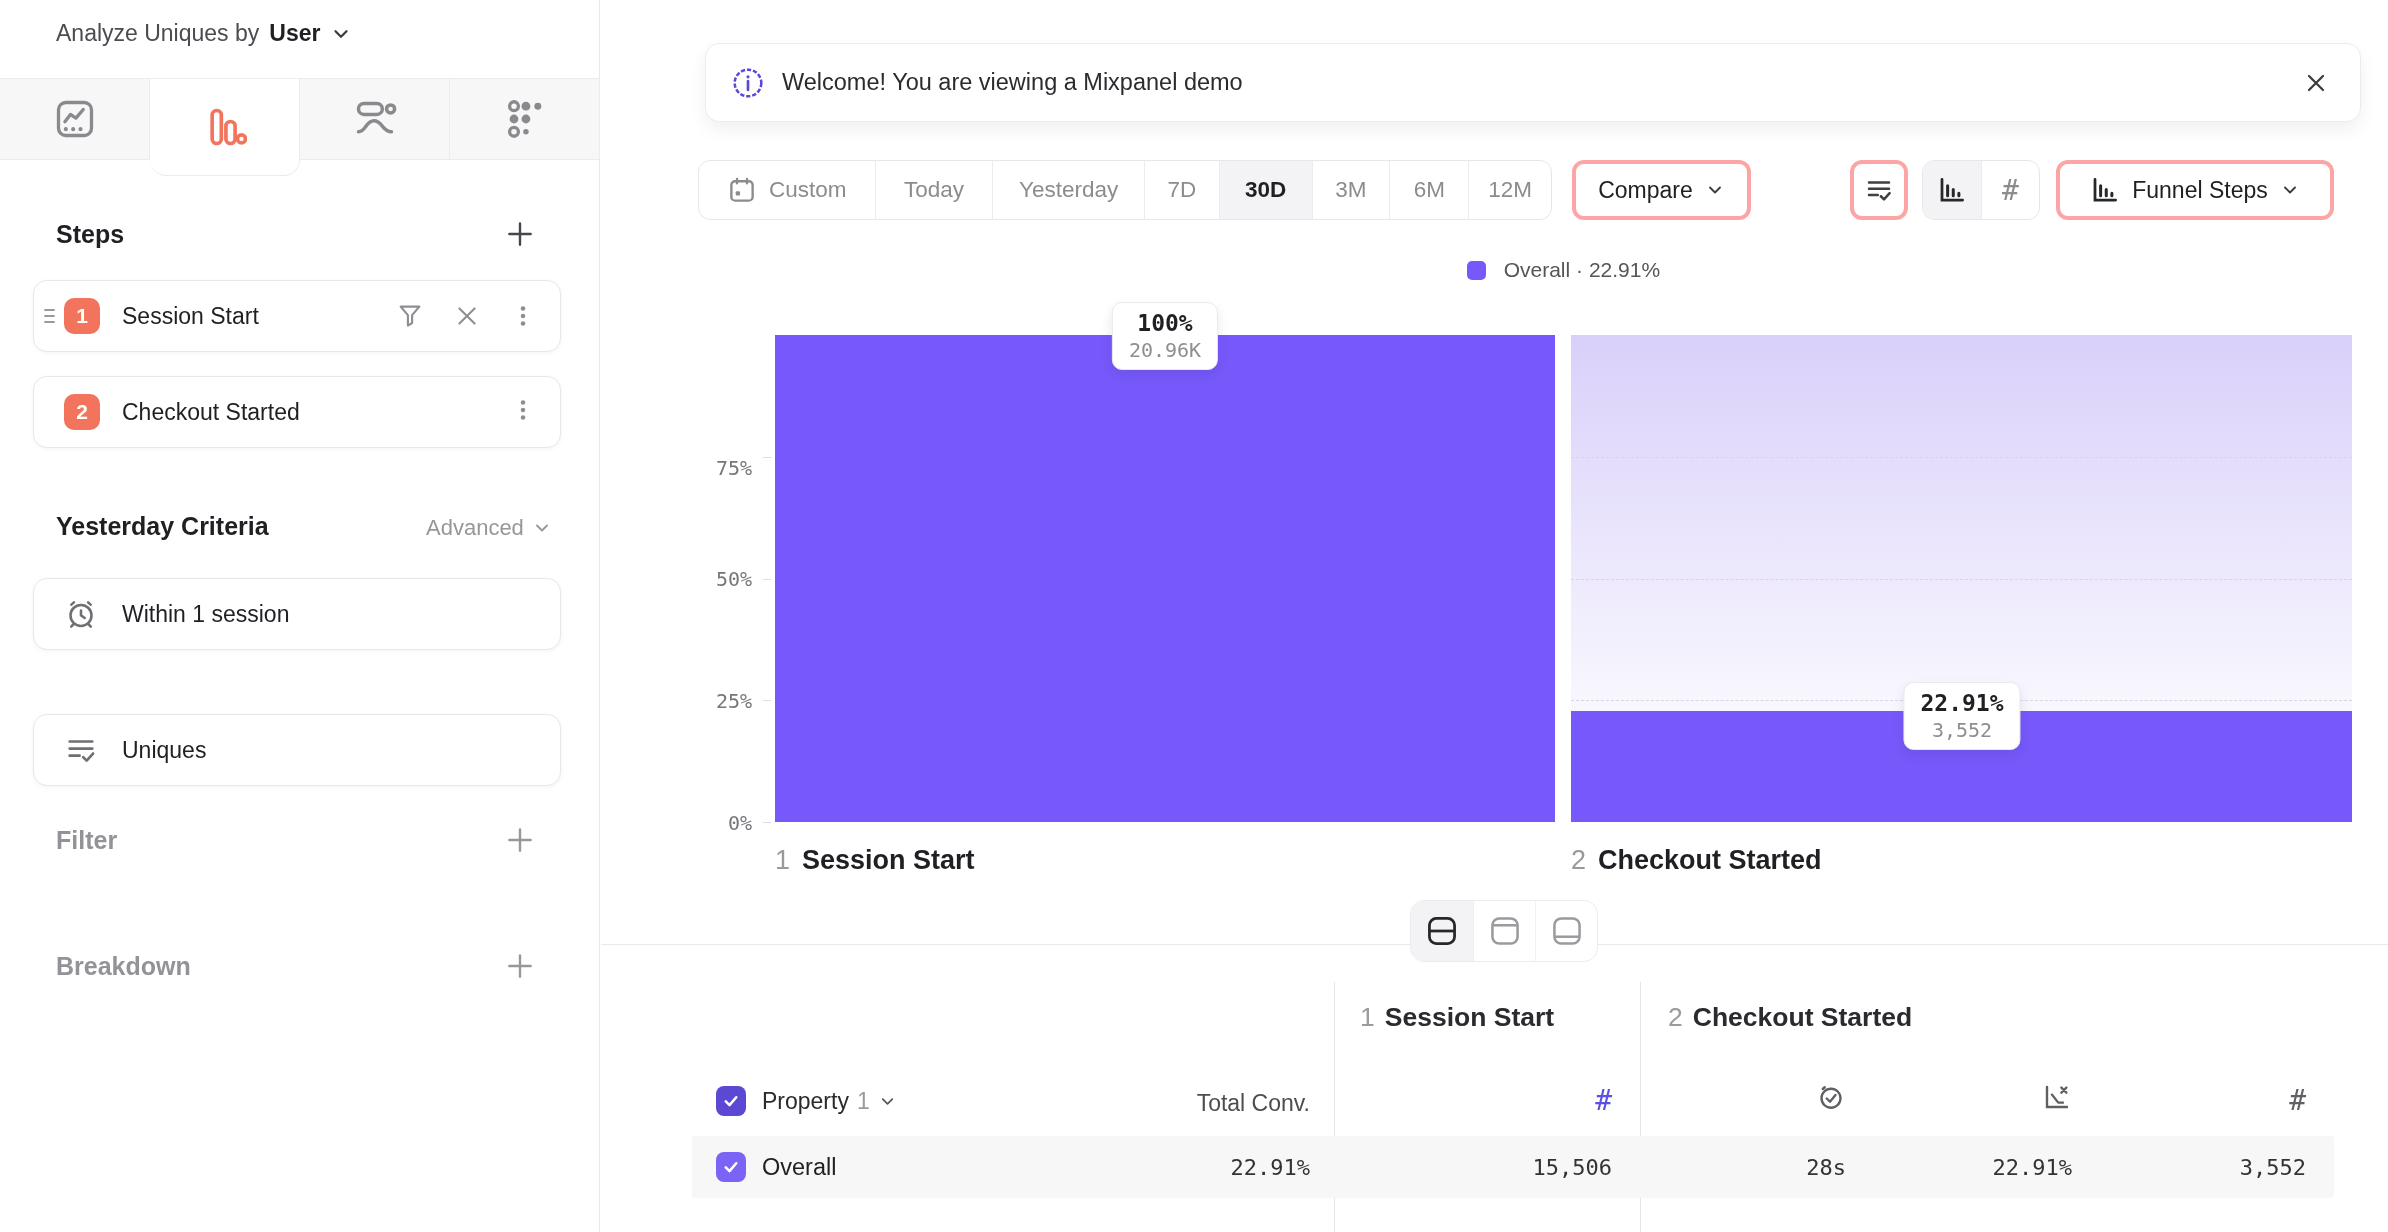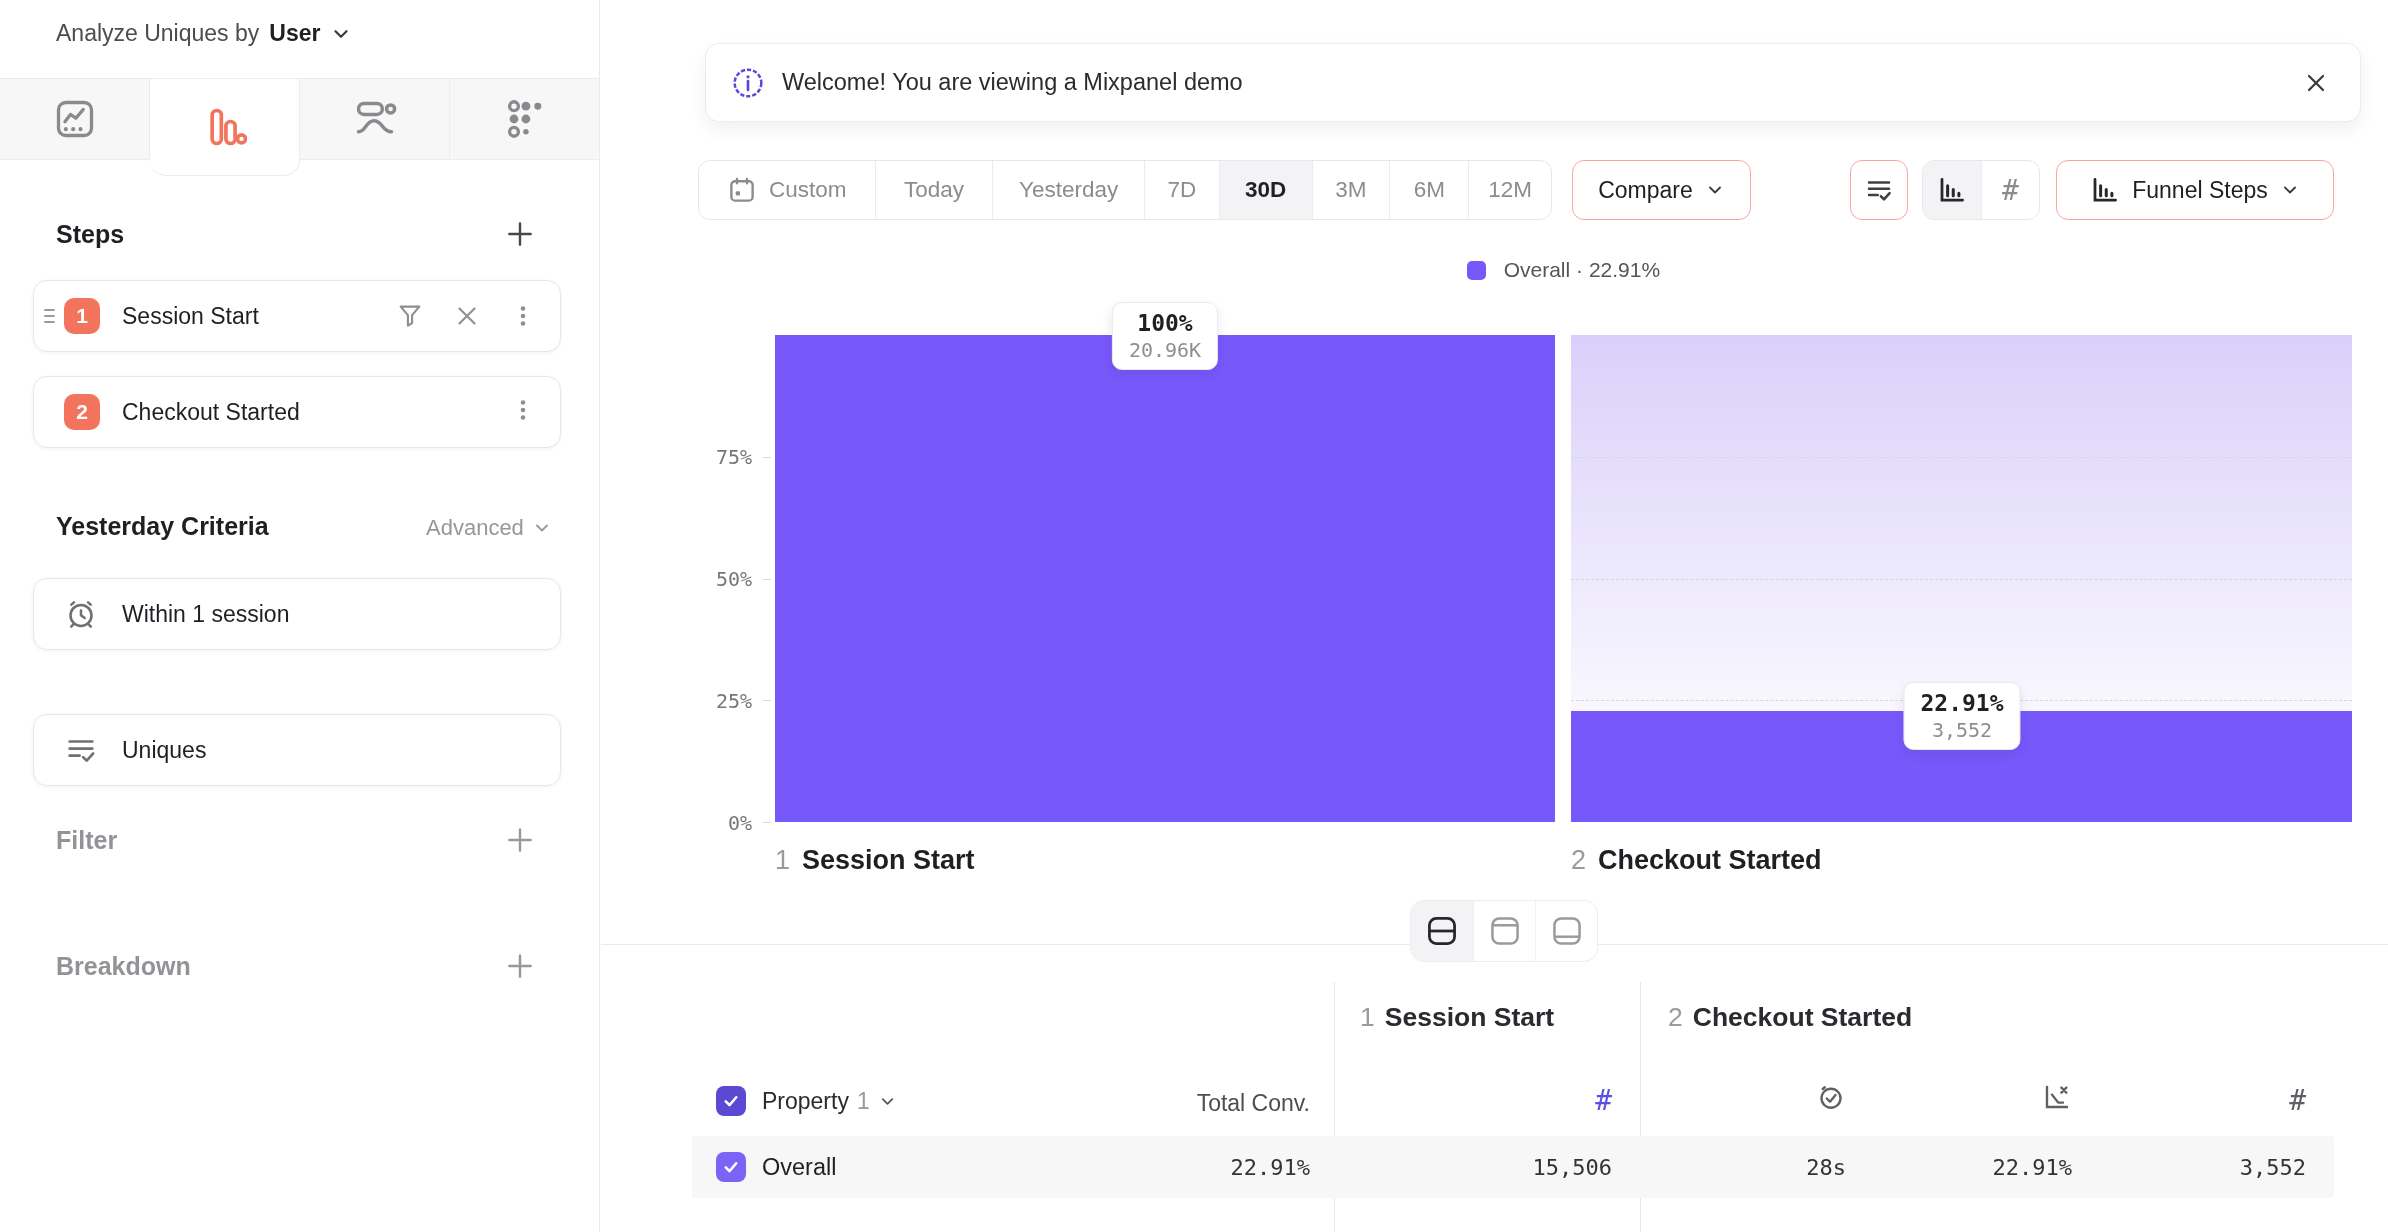--- a/index.html
+++ b/index.html
@@ -25,21 +25,21 @@
   .crit-label { font-size:23px; color:#1f1f24; margin-left:24px; }
   .adv { position:absolute; left:420px; top:0; display:flex; align-items:center; gap:8px; color:#97979b; font-size:22px; }
 
   
   #banner { position:absolute; left:705px; top:43px; width:1656px; height:79px; background:#fff; border:1px solid #ececef; border-radius:14px; box-shadow:0 8px 18px rgba(20,20,40,.06); display:flex; align-items:center; }
   #banner .msg { font-size:23.5px; color:#2b2b30; margin-left:18px; }
   .seg { position:absolute; top:160px; height:60px; border:1px solid #e7e7ea; border-radius:12px; display:flex; align-items:stretch; background:#fff; overflow:hidden; }
   .seg-cell { display:flex; align-items:center; justify-content:center; font-size:22.5px; color:#8c8c90; border-left:1px solid #ececef; cursor:pointer; gap:12px; }
   .seg-cell.first { border-left:none; }
   .seg-cell.sel { background:#f3f3f5; color:#1f1f24; font-weight:600; }
-  .btn { position:absolute; top:160px; height:60px; border:1px solid #fca5a5; border-radius:12px; background:#fff; display:flex; align-items:center; justify-content:center; gap:12px; font-size:23px; color:#1f1f24; cursor:pointer; }
+  .btn { position:absolute; top:160px; height:60px; border:4px solid #fca5a5; border-radius:12px; background:#fff; display:flex; align-items:center; justify-content:center; gap:12px; font-size:23px; color:#1f1f24; cursor:pointer; }
 
   
   .legend { position:absolute; left:775px; top:258px; width:1577px; text-align:center; font-size:21px; color:#55555a; }
   .legend .sw { display:inline-block; width:19px; height:19px; border-radius:5px; background:#7759fb; vertical-align:-3px; margin-right:12px; }
   .ytick { position:absolute; left:652px; width:100px; text-align:right; font-size:20px; color:#76767b; }
   .ytickmark { position:absolute; left:763px; width:8px; height:1px; background:#dcdce0; }
   .bar1 { position:absolute; left:775px; top:335px; width:780px; height:487px; background:#7759fb; }
   .bar2wrap { position:absolute; left:1571px; top:335px; width:781px; height:487px; }
   .bar2grad { position:absolute; inset:0; background:linear-gradient(180deg,#d9d0fa 0%, rgba(255,255,255,0) 92%); }
   .grid { position:absolute; left:0; width:781px; height:0; border-top:1px dashed #d6d6dd; }
@@ -279,21 +279,21 @@
       </svg>
   </div>
 
   <div class="legend">
     <span class="sw"></span>
     <span>Overall</span>
     <span>·</span>
     <span>22.91%</span>
   </div>
 
-  <div class="ytick mono" style="top:445px;text-align:right;">75%</div>
+  <div class="ytick mono" style="top:456px;text-align:right;">75%</div>
   <div class="ytick mono" style="top:567px;">50%</div>
   <div class="ytick mono" style="top:689px;">25%</div>
   <div class="ytick mono" style="top:811px;">0%</div>
   <div class="ytickmark" style="top:457px;"></div>
   <div class="ytickmark" style="top:579px;"></div>
   <div class="ytickmark" style="top:700px;"></div>
   <div class="ytickmark" style="top:822px;"></div>
 
   <div class="bar1"></div>
 

